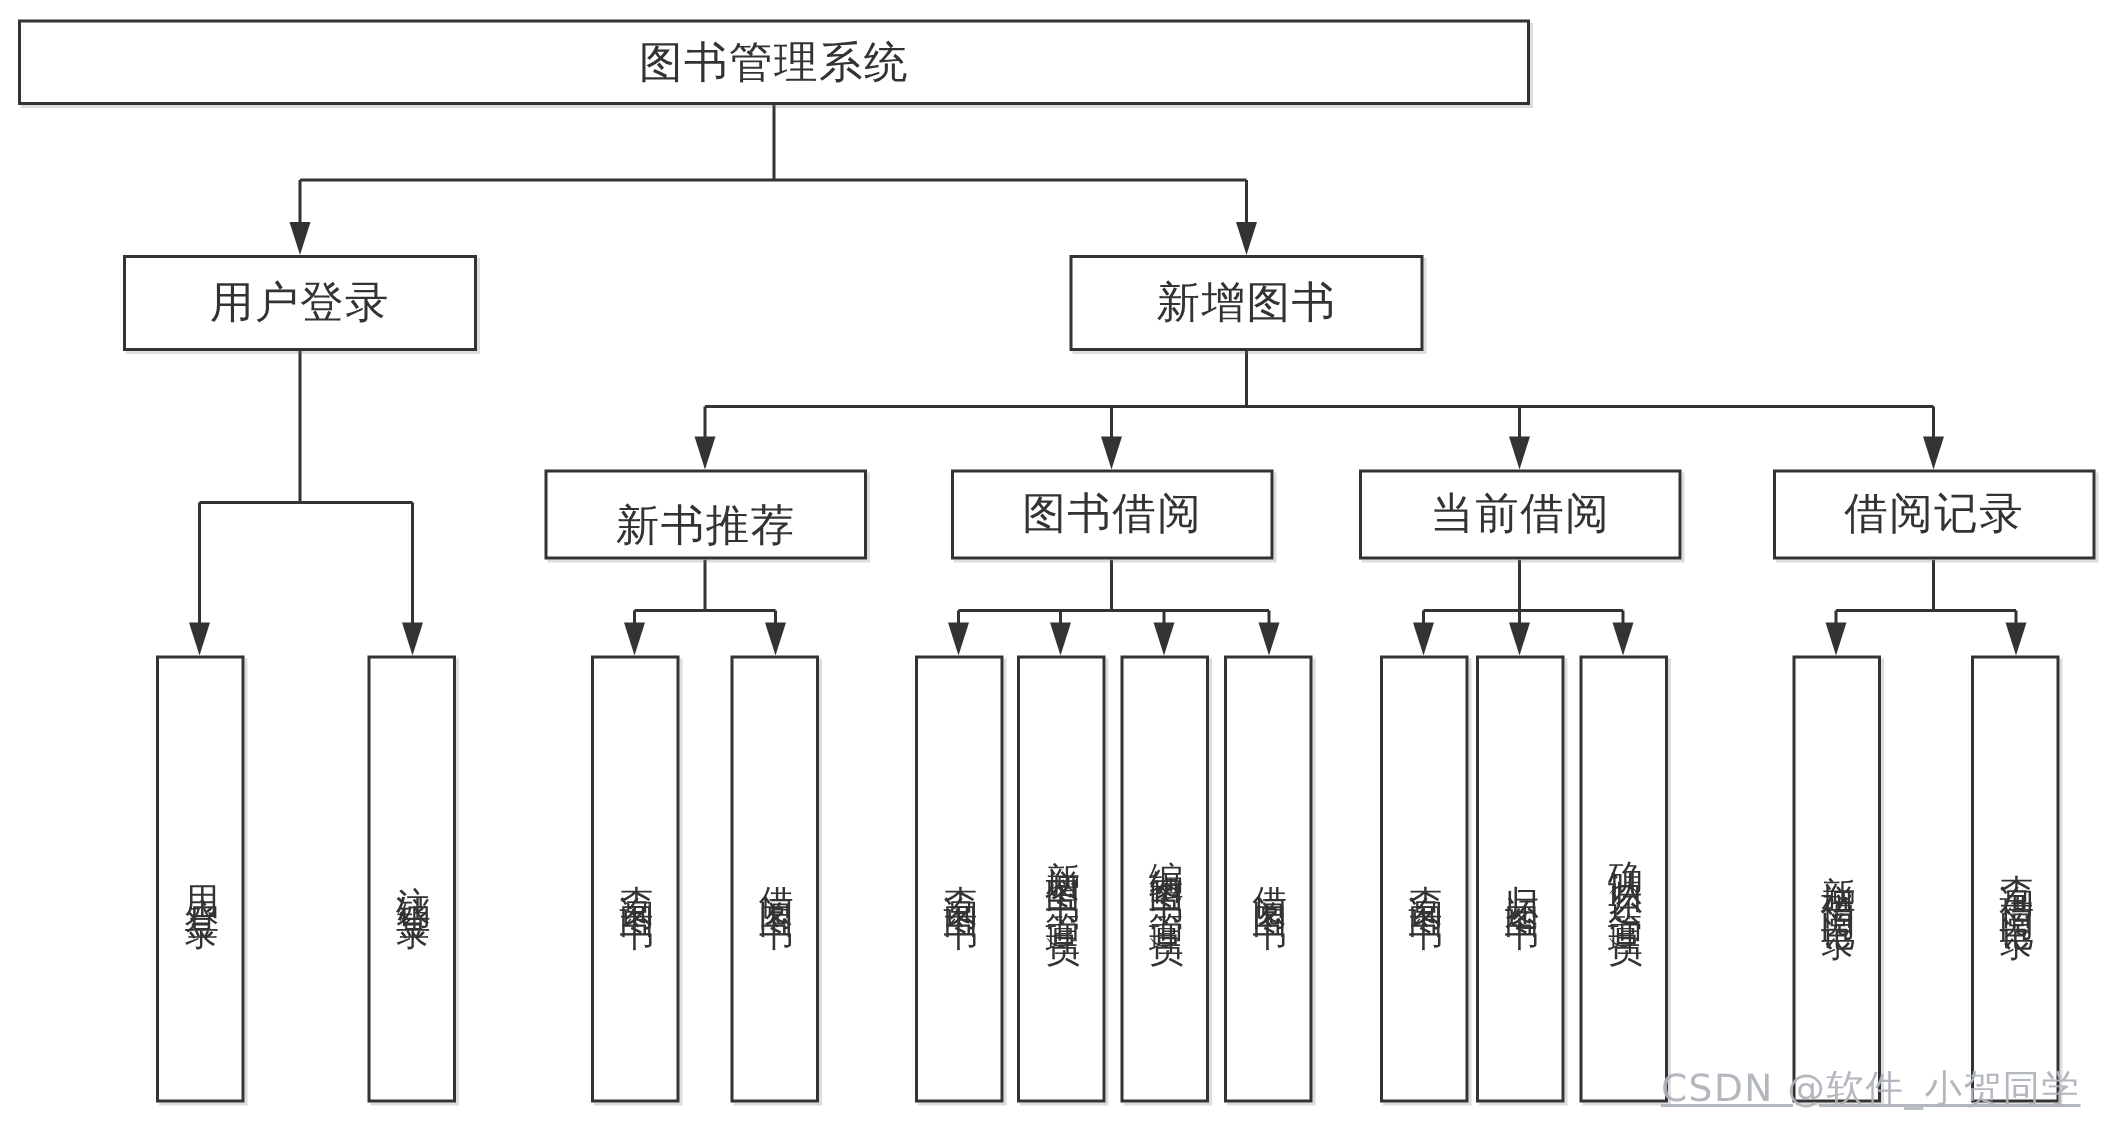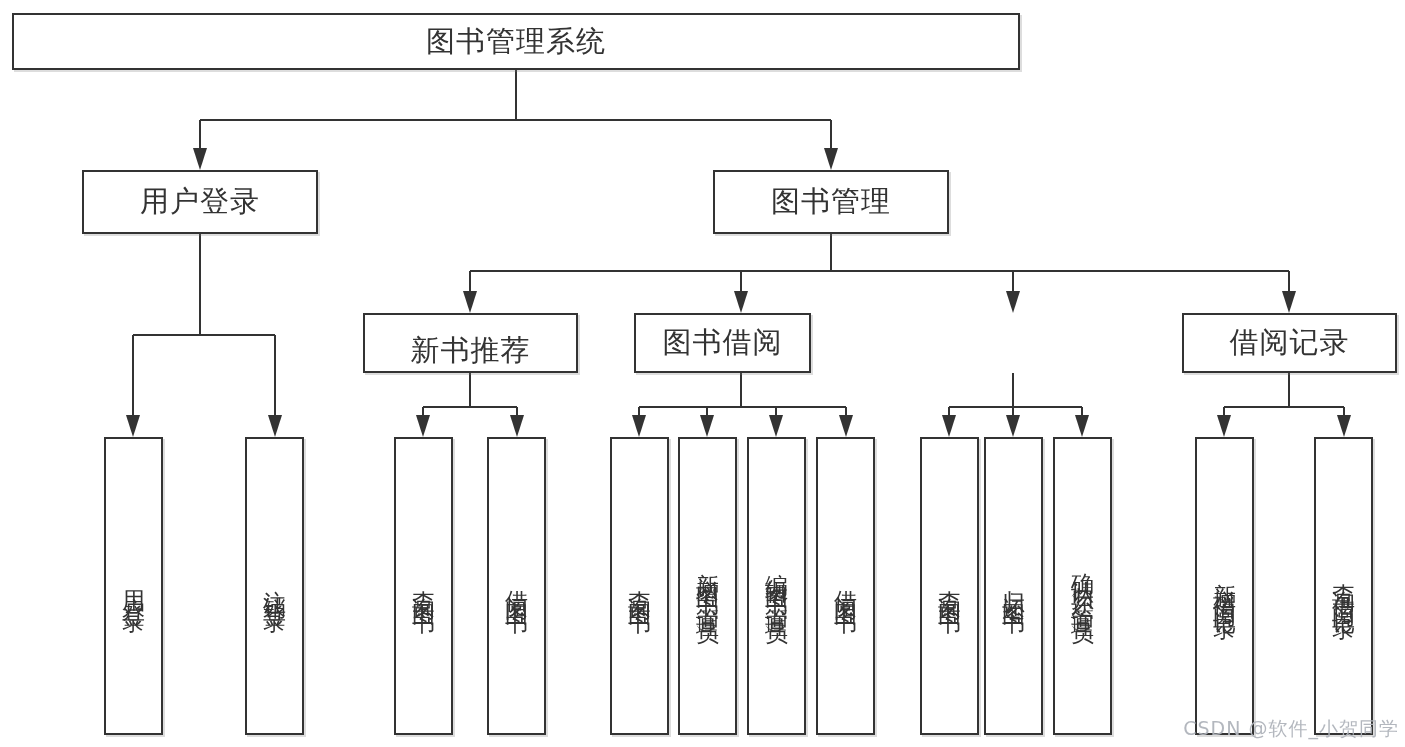--- a/index.html
+++ b/index.html
@@ -41,27 +41,28 @@
   .leaf .vlabel{
     writing-mode:vertical-rl;
     text-orientation:mixed;
     font-size:23px;
     letter-spacing:7px;
     color:var(--text);
     line-height:1;
   }
   .watermark{
     position:absolute;
-    right:6px;
+    right:18px;
     bottom:5px;
-    font-size:19px;
+    font-size:25px;
     color:rgba(175,179,186,0.95);
     z-index:3;
     white-space:nowrap;
     letter-spacing:1px;
+    text-decoration:underline;
   }
 </style>
 </head>
 <body>
 
 <div class="canvas">
 
   <svg class="wires" width="1405" height="747" viewBox="0 0 1405 747">
 
     <path fill="none" stroke="#333333" stroke-width="2" d="
@@ -97,28 +98,31 @@
   </svg>
 
   <div class="box" style="left:12px;top:13px;width:1008px;height:57px;">
     <span class="hlabel">图书管理系统</span>
   </div>
 
   <div class="box" style="left:82px;top:170px;width:236px;height:64px;">
     <span class="hlabel">用户登录</span>
   </div>
   <div class="box" style="left:713px;top:170px;width:236px;height:64px;">
-    <span class="hlabel">图书管理</span>
+    <span class="hlabel">新增图书</span>
   </div>
 
   <div class="box" style="left:363px;top:313px;width:215px;height:60px;align-items:flex-end;">
     <span class="hlabel">新书推荐</span>
   </div>
-  <div class="box" style="left:634px;top:313px;width:177px;height:60px;">
+  <div class="box" style="left:634px;top:313px;width:215px;height:60px;">
     <span class="hlabel">图书借阅</span>
+  </div>
+  <div class="box" style="left:906px;top:313px;width:215px;height:60px;">
+    <span class="hlabel">当前借阅</span>
   </div>
   <div class="box" style="left:1182px;top:313px;width:215px;height:60px;">
     <span class="hlabel">借阅记录</span>
   </div>
 
   <div class="box leaf" style="left:104px;">
     <span class="vlabel">用户登录</span>
   </div>
   <div class="box leaf" style="left:245px;">
     <span class="vlabel">注销登录</span>

